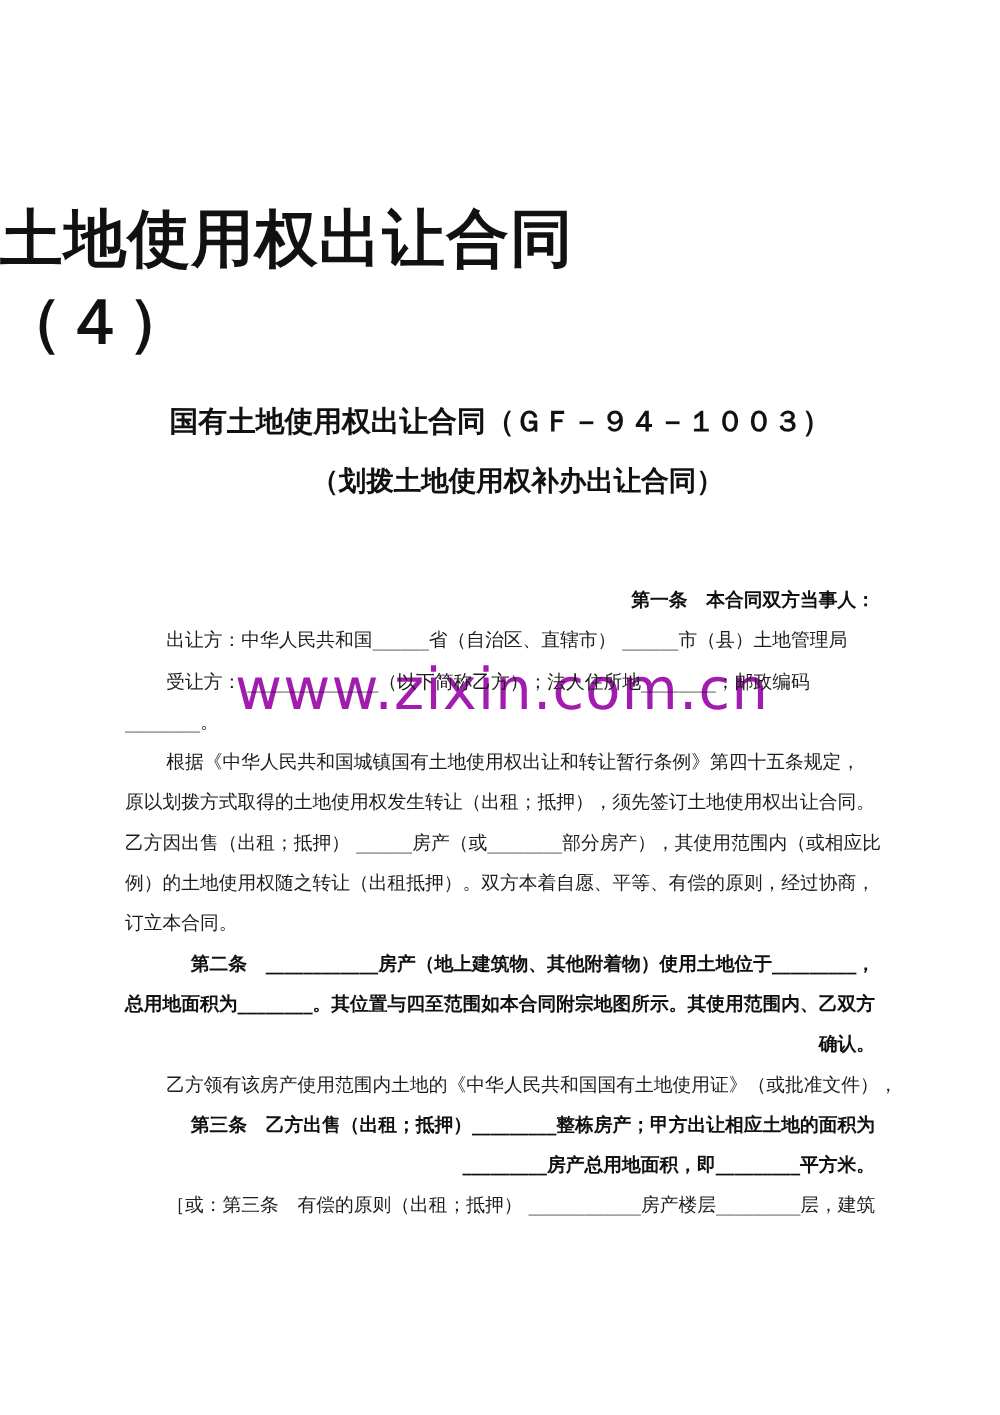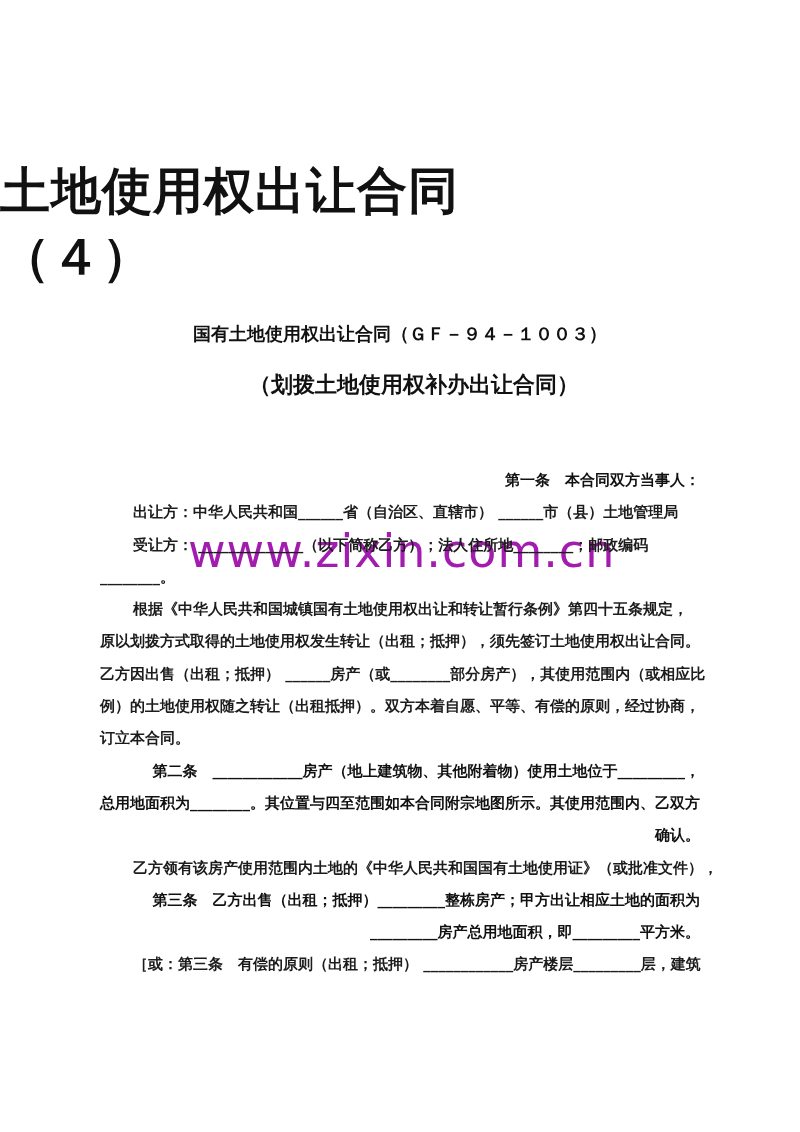--- a/index.html
+++ b/index.html
@@ -27,21 +27,21 @@
     letter-spacing: 1px;
     margin-top: 32px;
   }
   .subtitle-1 {
     position: absolute;
     top: 322px;
     left: 0;
     width: 100%;
     text-align: center;
     font-weight: bold;
-    font-size: 18px;
+    font-size: 23px;
     color: #111111;
   }
   .subtitle-2 {
     position: absolute;
     top: 370px;
     left: 0;
     width: 100%;
     text-align: center;
     font-weight: bold;
     font-size: 22px;
@@ -63,21 +63,21 @@
   .body-text {
     position: absolute;
     top: 464px;
     left: 100px;
     width: 600px;
     font-size: 15px;
     line-height: 32.3px;
     z-index: 1;
     color: #1c1c1c;
   }
-  .line { white-space: nowrap; font-weight: bold; }
+  .line { white-space: nowrap; }
   .indent { padding-left: 33px; }
   .bold { font-weight: bold; color: #111111; text-align: right; }
 </style>
 </head>
 <body>
 
 <div class="page">
 
   <div class="watermark">www.zixin.com.cn</div>
 

